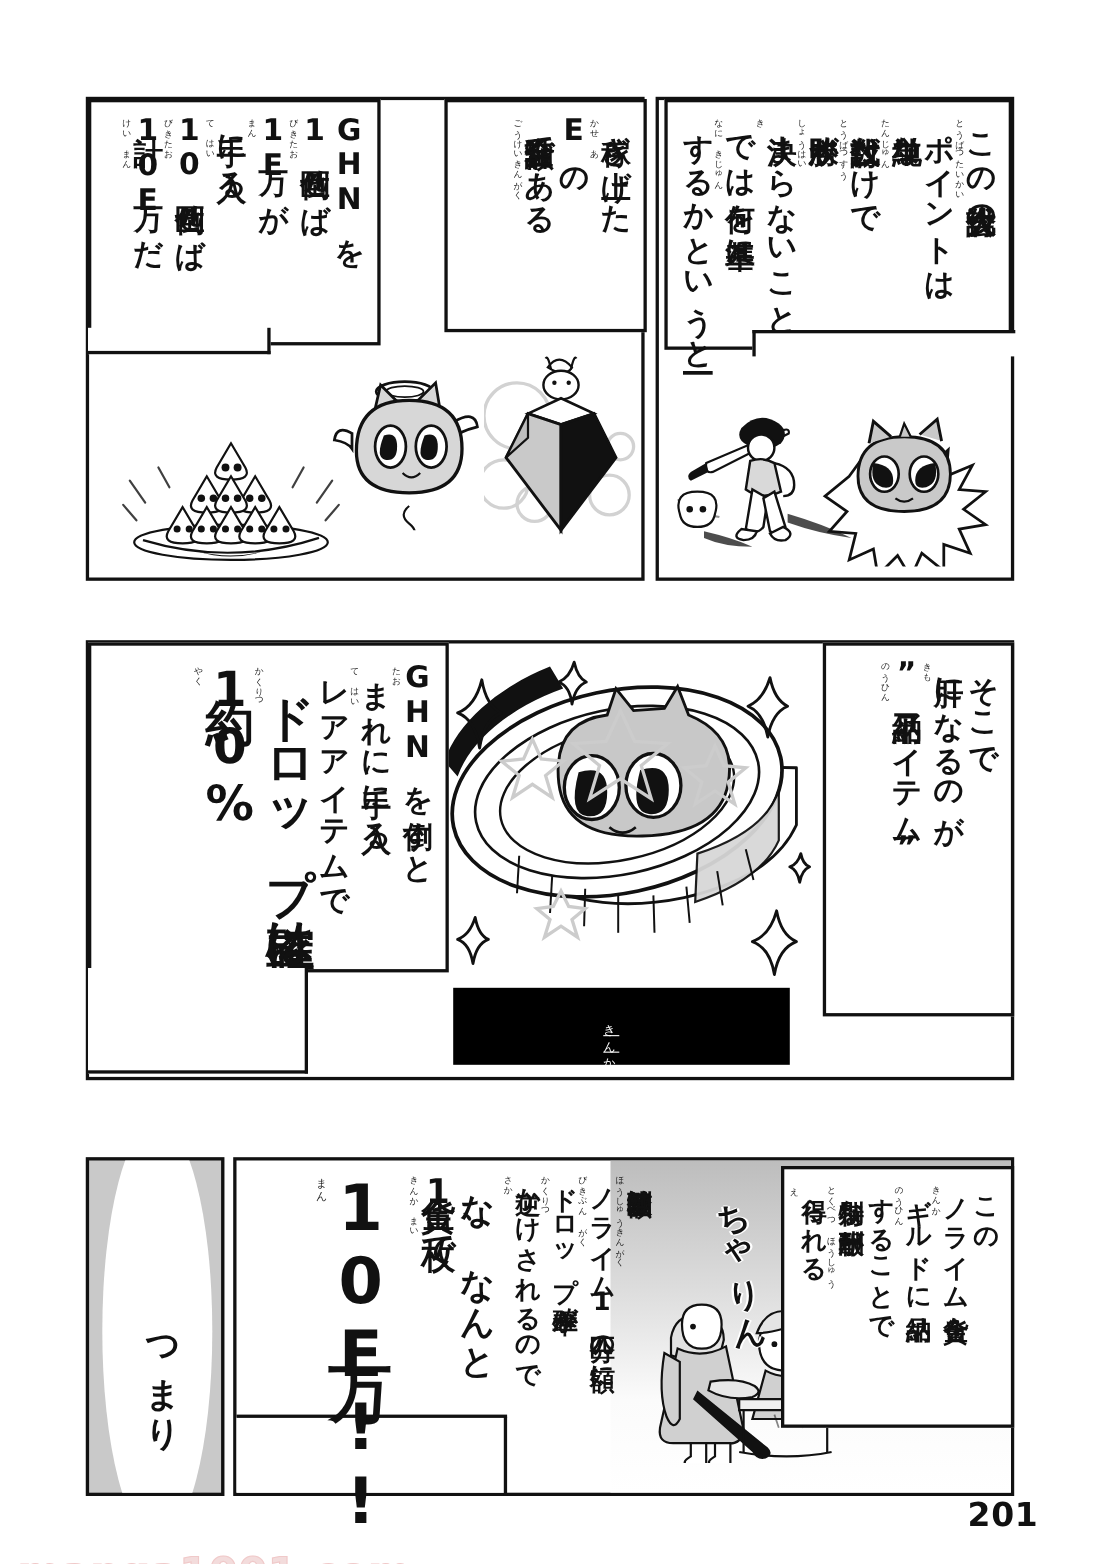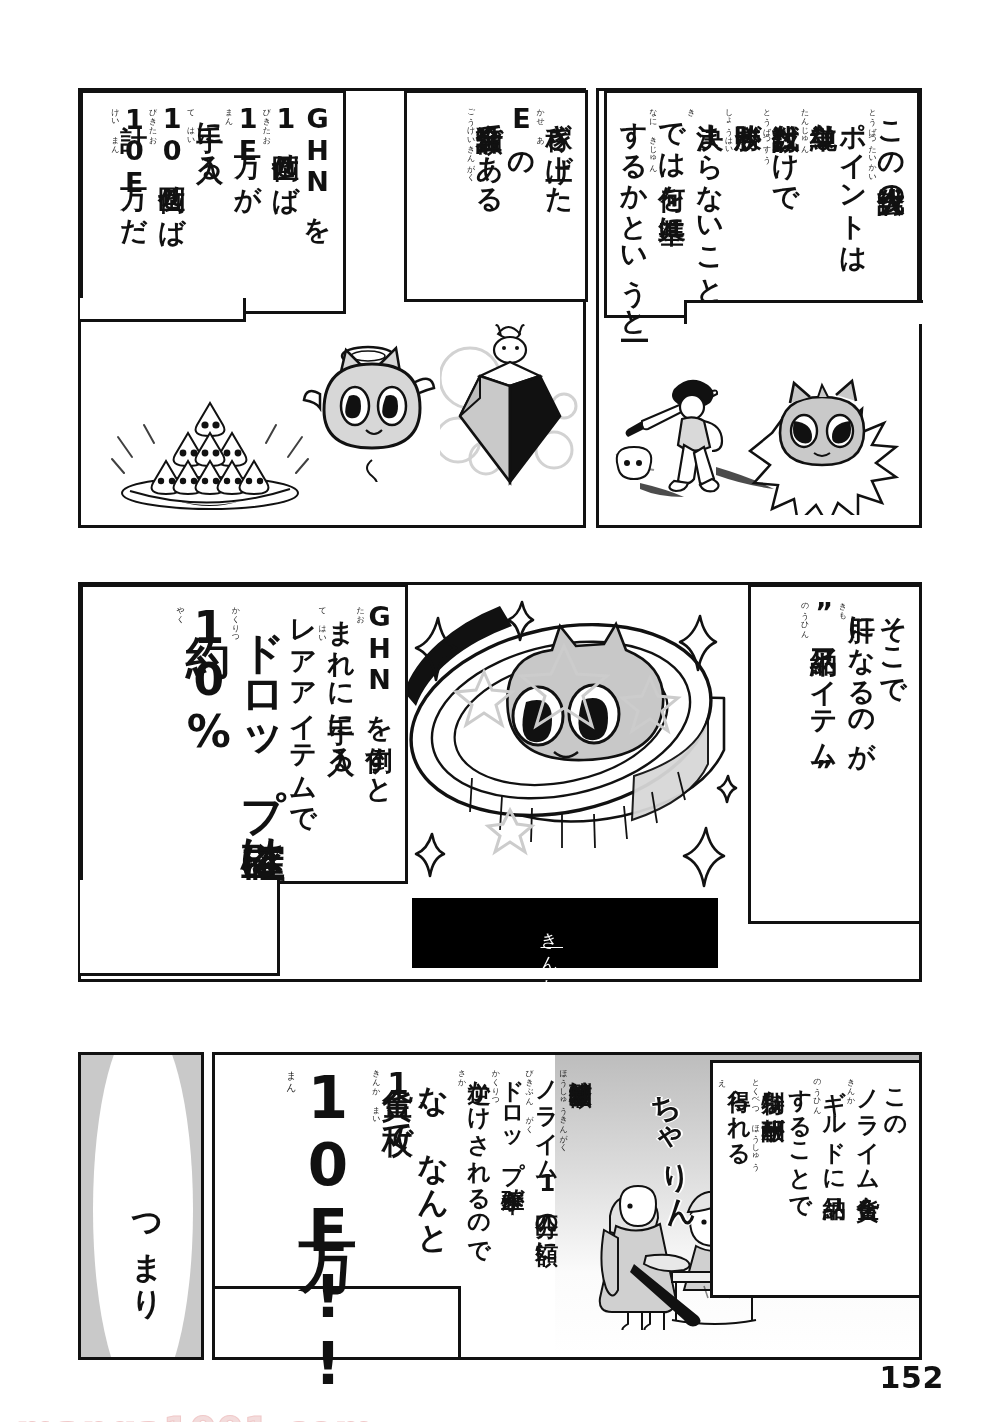--- a/index.html
+++ b/index.html
@@ -41,21 +41,21 @@
   .s52{font-size:58px;}
 
   
   .notch{position:absolute;background:#fff;}
 
   
   .plate{
     position:absolute;background:#000;color:#fff;display:flex;align-items:center;justify-content:center;
     font-weight:700;letter-spacing:.06em;
   }
-  .plate .ruby{font-size:17px;font-weight:400;position:relative;top:-12px;letter-spacing:.3em;text-decoration:underline;}
+  .plate .ruby{font-size:11px;font-weight:400;position:relative;top:-12px;letter-spacing:.3em;text-decoration:underline;}
 
   
   .art{position:absolute;}
   svg{display:block;}
 
   .ellipse-white{
     position:absolute;background:#fff;border-radius:50%;
   }
 
   .pagenum{
@@ -496,15 +496,15 @@
         <div class="vcol s30">金貨1枚で</div>
         <div class="vcol r">きんか まい</div>
       </div>
       <div style="display:flex;flex-direction:row-reverse;margin-right:14px;">
         <div class="vcol s52" style="letter-spacing:-0.02em;">10万E!!</div>
         <div class="vcol r" style="font-size:10px;">まん</div>
       </div>
     </div>
   </div>
 
-  <div class="pagenum" style="right:56px;top:1360px;">152</div>
+  <div class="pagenum" style="right:56px;top:1360px;">201</div>
   <div class="watermark" style="left:16px;top:1408px;">manga1001.com</div>
 </div>
 
 </body></html>

